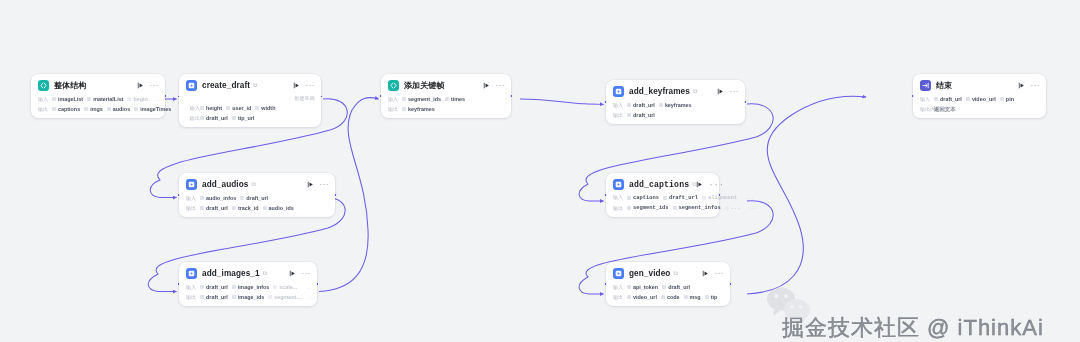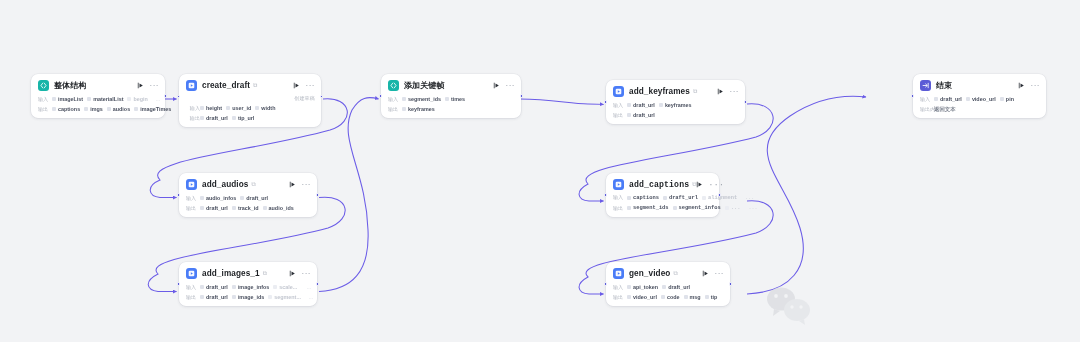--- a/index.html
+++ b/index.html
@@ -238,21 +238,21 @@
             <span>draft_url</span>
           </span>
           <span class="chip">
             <span class="dot"></span>
             <span>tip_url</span>
           </span>
         </div>
         <div class="port left" style="top: 20.8px;"></div>
         <div class="port right" style="top: 20.8px;"></div>
       </div>
-      <div class="node" style="left: 381px; top: 74px; width: 140px;">
+      <div class="node" style="left: 381px; top: 74px; width: 130px;">
         <div class="node-head">
           <span class="nicon teal">
             <svg width="7" height="7" viewBox="0 0 10 10">
               <path d="M3.9 1.6 L1.4 5 L3.9 8.4" stroke="#fff" stroke-width="1.2" fill="none" stroke-linecap="round" stroke-linejoin="round"></path>
               <path d="M6.1 1.6 L8.6 5 L6.1 8.4" stroke="#fff" stroke-width="1.2" fill="none" stroke-linecap="round" stroke-linejoin="round"></path>
             </svg>
           </span>
           <span class="ntitle cn">添加关键帧</span>
           <span class="nhead-sp"></span>
           <span class="nplay">
@@ -357,21 +357,21 @@
             <span class="dot"></span>
             <span>pin</span>
           </span>
         </div>
         <div class="nrow">
           <span class="rlabel">输出内容</span>
           <span class="chip" style="color: rgb(125, 131, 143);">返回文本</span>
         </div>
         <div class="port left" style="top: 20.3px;"></div>
       </div>
-      <div class="node" style="left: 179px; top: 173px; width: 138px;">
+      <div class="node" style="left: 179px; top: 173px; width: 156px;">
         <div class="node-head">
           <span class="nicon blue">
             <svg width="7" height="7" viewBox="0 0 10 10">
               <rect x="1" y="1" width="8" height="8" rx="1.6" fill="#fff" opacity=".95"></rect>
               <path d="M4 3.2 L7 5 L4 6.8 Z" fill="#4a7cf7"></path>
             </svg>
           </span>
           <span class="ntitle">add_audios</span>
           <span class="nlink">⧉</span>
           <span class="nhead-sp"></span>
@@ -581,14 +581,15 @@
       <ellipse cx="31" cy="25" rx="13" ry="11" fill="#dcdee2"></ellipse>
       <path d="M38 34 L39 40 L33 36 Z" fill="#dcdee2"></path>
     </g>
     <g fill="#f2f3f5">
       <circle cx="10" cy="11" r="1.9"></circle>
         <circle cx="20" cy="11" r="1.9"></circle>
       <circle cx="26" cy="22" r="1.7"></circle>
         <circle cx="35" cy="22" r="1.7"></circle>
     </g>
   </svg>
+  <div class="wm" id="wm-bottom">掘金技术社区 @ iThinkAi</div>
 
 </div>
 
 </body></html>

